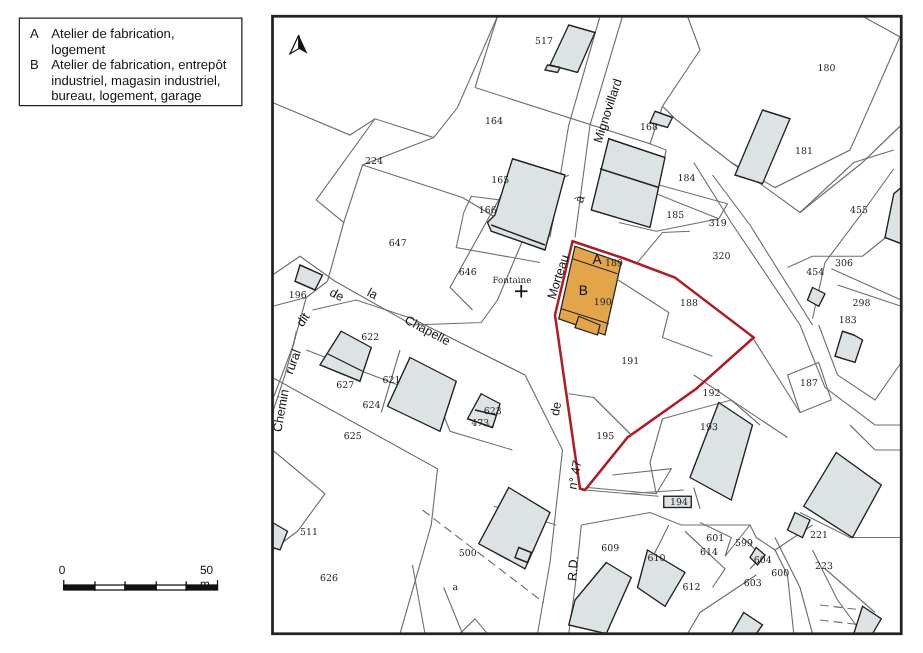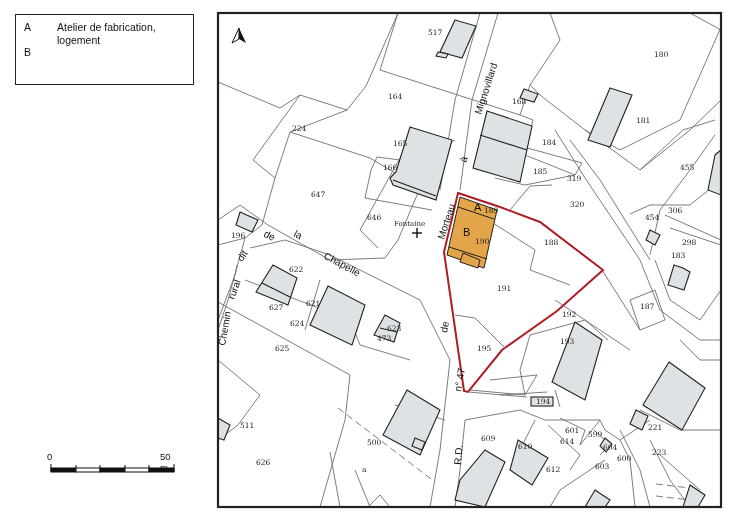--- a/index.html
+++ b/index.html
@@ -1,37 +1,38 @@
 <!DOCTYPE html>
 <html><head>
 <meta charset="utf-8">
 <style>
   html, body { margin:0; padding:0; background:#ffffff; }
   body { width:738px; height:522px; position:relative; overflow:hidden; font-family:"Liberation Sans", sans-serif; }
   .legend { position:absolute; left:15px; top:14px; width:179px; height:71px; border:1px solid #222; box-sizing:border-box; padding:6px 8px; font-size:10.5px; line-height:12.5px; color:#111; }
   .legend-row { display:flex; }
   .legend-key { width:17px; flex:none; }
-  .legend-text { flex:1;margin-left:16px; }
+  .legend-text { flex:1; }
   .scalebar { position:absolute; left:44px; top:451px; width:135px; height:30px; }
   .scale-label { position:absolute; top:0; font-size:9.5px; color:#111; }
   .map { position:absolute; left:0; top:0; width:738px; height:522px; }
   .lbl { font-family:"DejaVu Serif", serif; font-size:7.5px; fill:#222; }
   .road { font-family:"Liberation Sans", sans-serif; font-size:10px; fill:#111; }
   .bl { font-family:"Liberation Sans", sans-serif; font-size:11px; fill:#111; }
 </style>
 </head>
 <body>
 
 <div class="legend">
   <div class="legend-row">
     <span class="legend-key">A</span>
     <span class="legend-text">Atelier de fabrication, logement</span>
   </div>
   <div class="legend-row">
     <span class="legend-key">B</span>
+    <span class="legend-text">Atelier de fabrication, entrepôt industriel, magasin industriel, bureau, logement, garage</span>
   </div>
 </div>
 
 <div class="scalebar">
   <span class="scale-label" style="left:3px;">0</span>
   <span class="scale-label" style="left:116px;">50 m</span>
   <svg width="135" height="30" style="position:absolute;left:0;top:0;">
     <g stroke="#111" stroke-width="1">
       <rect x="7" y="17" width="25" height="4" fill="#111"></rect>
       <rect x="32" y="17" width="24" height="4" fill="#fff"></rect>

